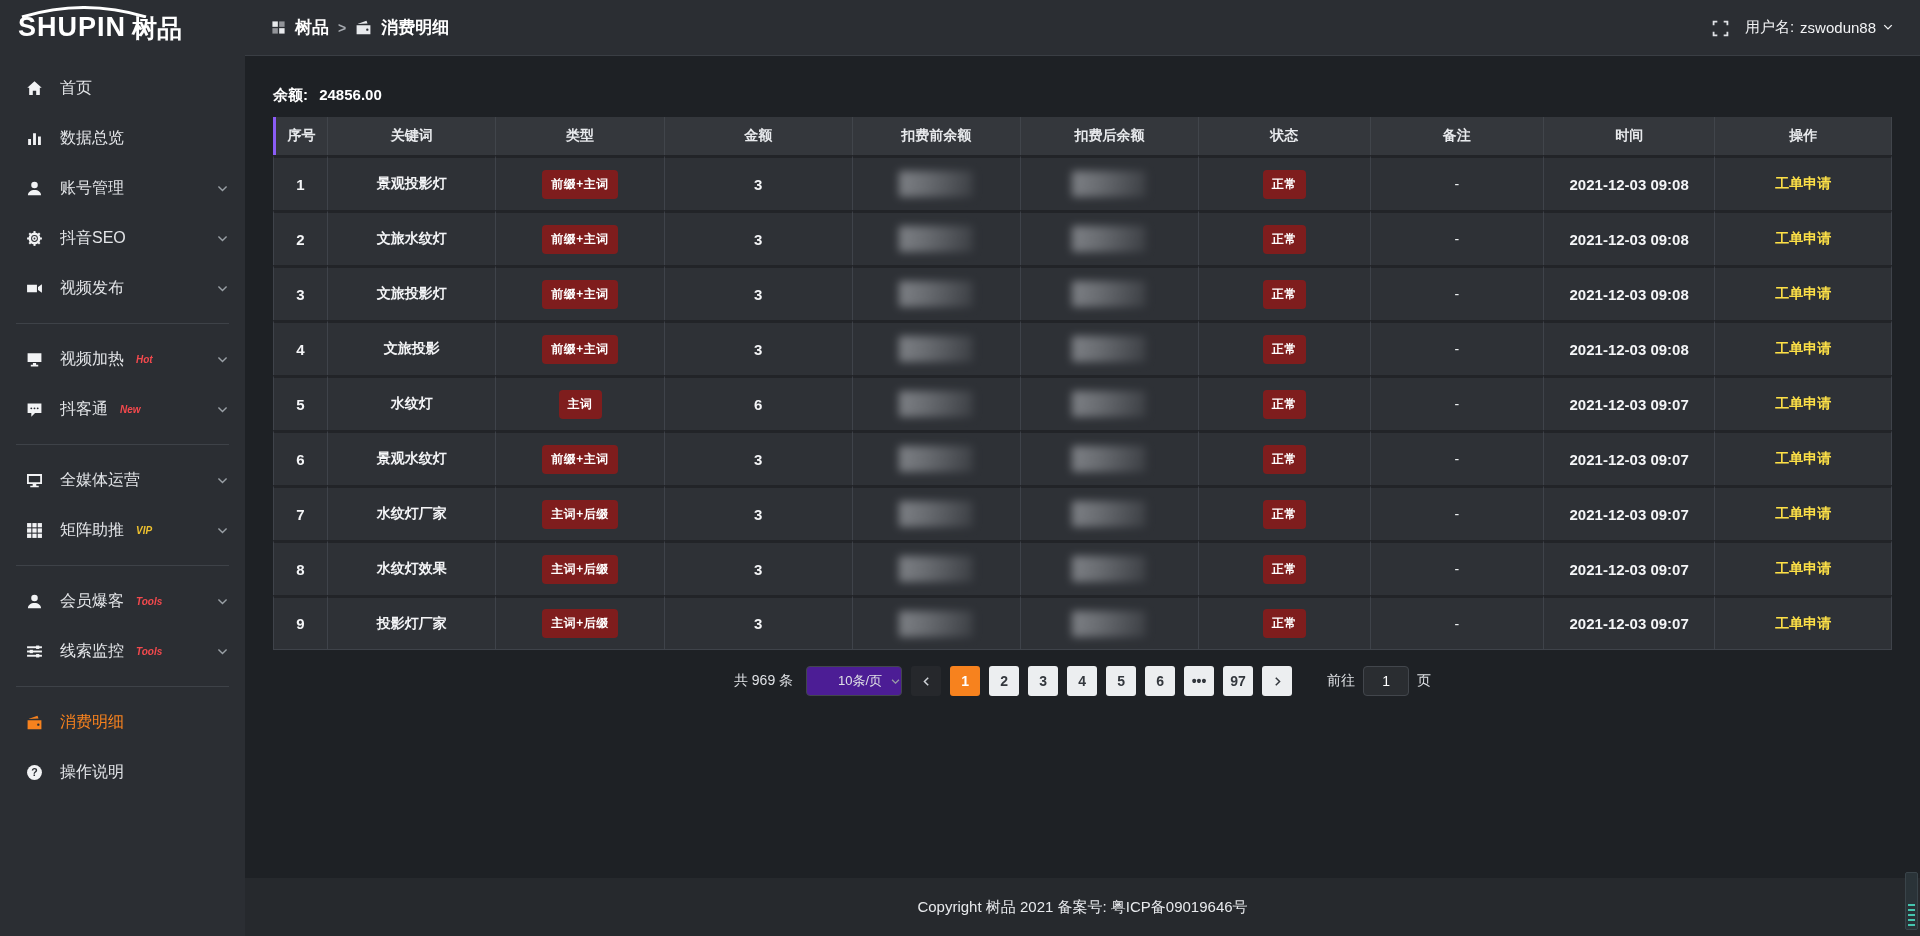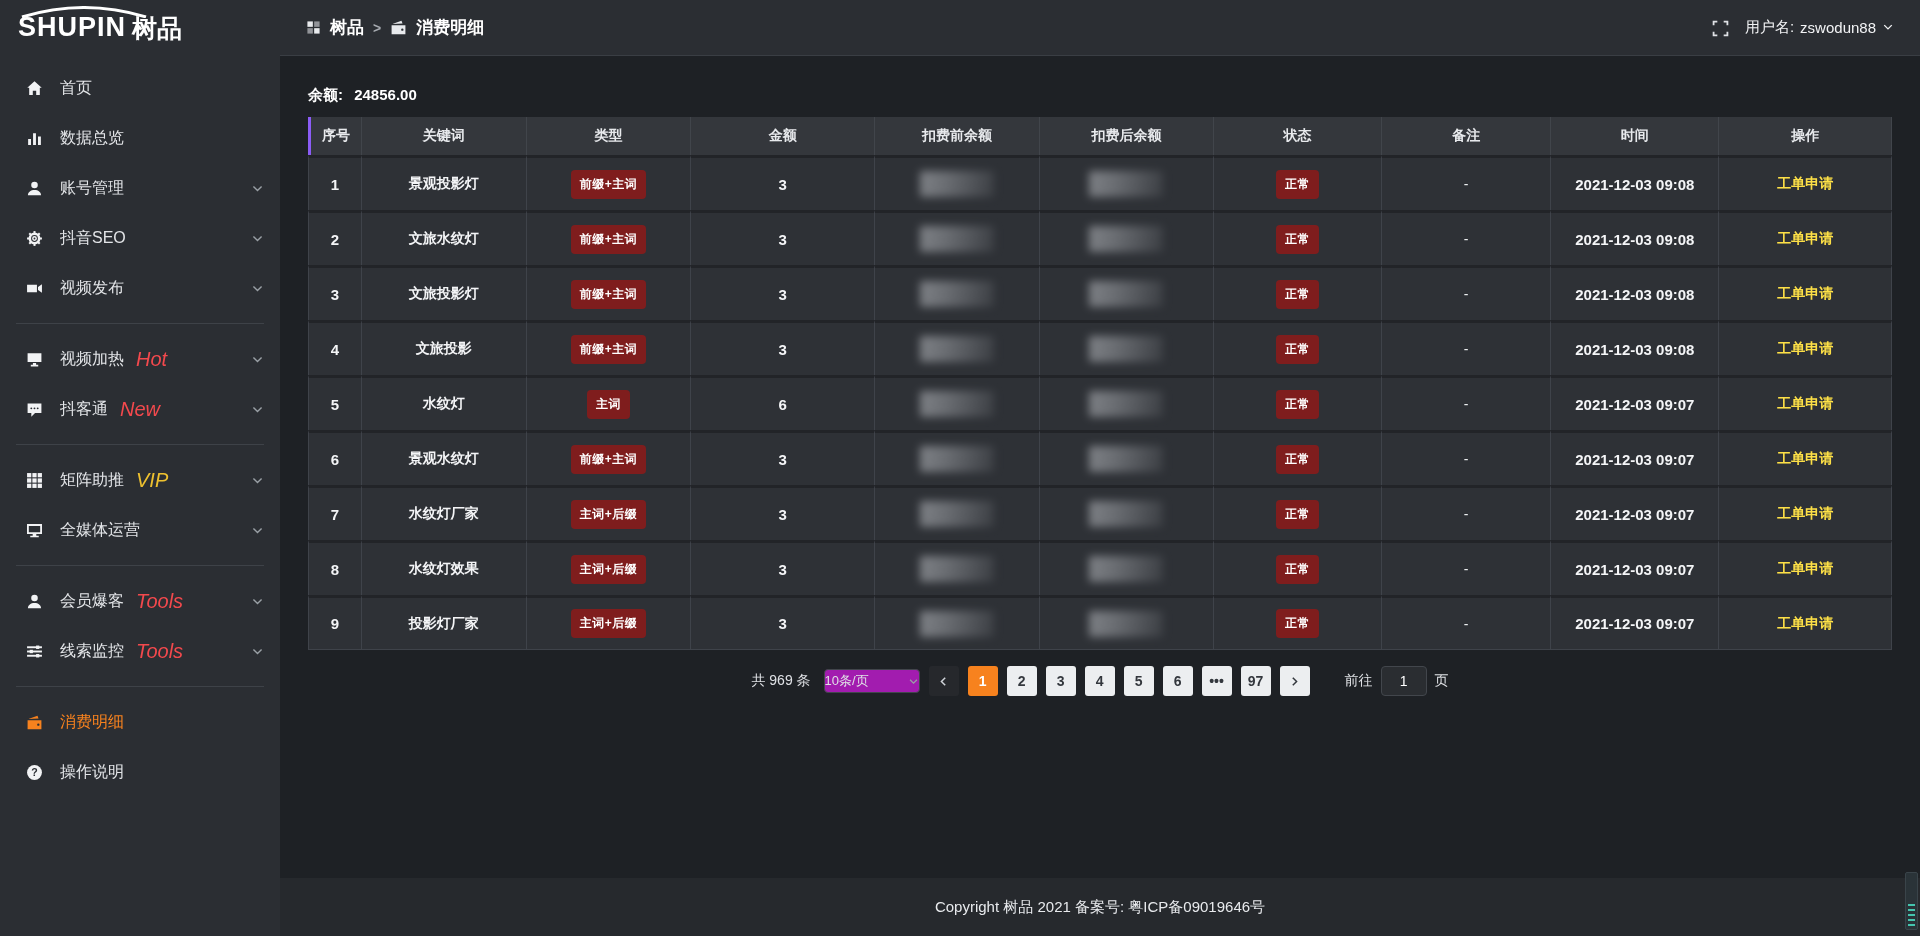--- a/index.html
+++ b/index.html
@@ -2,30 +2,30 @@
 <html><head>
 <meta charset="utf-8">
 <style>
   * { box-sizing: border-box; margin: 0; padding: 0; }
   html,body { width:1920px; height:936px; overflow:hidden; }
   body { font-family:"Liberation Sans", sans-serif; background:#1e2125; color:#e6e8eb; }
 
   .app { display:flex; height:100%; }
 
   
-  .sidebar { width:280px; flex-shrink:0; background:#2b2e33; display:flex; flex-direction:column; }
+  .sidebar { width:245px; flex-shrink:0; background:#2b2e33; display:flex; flex-direction:column; }
   .logo { position:relative; padding:14px 0 6px 18px; display:flex; align-items:flex-end; gap:6px; }
   .logo-arc { position:absolute; top:6px; left:18px; }
   .logo-en { font-size:27px; font-weight:800; letter-spacing:1px; color:#fff; line-height:1; }
   .logo-cn { font-size:25px; font-weight:800; color:#fff; line-height:1.05; }
   .side-nav { padding-top:16px; flex:1; }
   .side-item { height:50px; display:flex; align-items:center; padding:0 16px 0 26px; cursor:pointer; color:#e3e5e8; font-size:16px; }
   .s-icon { width:20px; height:18px; margin-right:14px; display:flex; align-items:center; color:#f2f3f5; }
   .s-label { font-weight:400; }
-  .s-badge { margin-left:12px; font-size:20px; font-weight:400; font-style:italic; }
+  .s-badge { margin-left:12px; font-size:10px; font-weight:700; font-style:italic; }
   .s-chev { margin-left:auto; color:#9aa0a6; display:flex; align-items:center; }
   .side-item.active { color:#f7821e; }
   .side-item.active .s-icon { color:#f7821e; }
   .side-divider { height:1px; background:#3e4248; margin:10px 16px; }
 
   
   .main { flex:1; display:flex; flex-direction:column; min-width:0; }
   .topbar { height:56px; flex-shrink:0; background:#2b2e33; border-bottom:1px solid #3a3e44;
             display:flex; align-items:center; padding:0 26px; }
   .breadcrumb { display:flex; align-items:center; gap:9px; font-size:17px; font-weight:700; color:#fff; }
@@ -55,22 +55,22 @@
   .type-badge, .status-badge { display:inline-block; background:#7f1d1d; color:#fff; font-size:12px;
         font-weight:700; padding:6px 9px; border-radius:4px; letter-spacing:.5px; }
   .action-link { color:#fde047; font-weight:700; font-size:14px; cursor:pointer; }
   .masked { width:74px; height:26px; margin:0 auto; border-radius:2px; filter:blur(4px); opacity:.8;
         background:linear-gradient(100deg,#93969b 0%,#7a7d82 35%,#5a5d62 70%,#3e4146 100%); }
 
   
   .pagination { display:flex; align-items:center; justify-content:center; gap:9px; margin-top:16px;
         font-size:14px; color:#dfe1e5; }
   .pg-total { margin-right:4px; }
-  .pg-size { width:96px; height:24px; background:#a21caf; border:1px solid #42464c; border-radius:4px;
-        display:flex; align-items:center; justify-content:space-between; gap:8px; cursor:pointer; font-size:13px; }
+  .pg-size { width:96px; height:30px; background:#4c1d95; border:1px solid #42464c; border-radius:4px;
+        display:flex; align-items:center; justify-content:flex-end; gap:8px; cursor:pointer; font-size:13px; }
   .pg-size .s-chev { margin-left:0; }
   .pg-btn { width:30px; height:30px; border:none; border-radius:3px; background:#eceef0; color:#33373d;
         font-size:14px; font-weight:700; cursor:pointer; display:flex; align-items:center; justify-content:center; }
   .pg-btn.dark { background:#26282c; color:#cfd3d8; }
   .pg-btn.active { background:#f7821e; color:#fff; }
   .pg-goto { margin-left:26px; display:flex; align-items:center; gap:8px; }
   .pg-input { width:46px; height:30px; background:#2a2d31; border:1px solid #42464c; border-radius:4px;
         color:#fff; text-align:center; font-size:14px; font-family:inherit; }
 
   
@@ -194,49 +194,49 @@
           <span class="s-chev">
             <svg width="13" height="13" viewBox="0 0 16 16" fill="none" stroke="currentColor" stroke-width="1.7">
               <polyline points="3,5.5 8,10.5 13,5.5"></polyline>
             </svg>
           </span>
         </div>
         <div class="side-divider"></div>
         <div class="side-item">
           <span class="s-icon">
             <svg width="17" height="17" viewBox="0 0 16 16">
+              <path fill="none" stroke="currentColor" stroke-width="1.7" d="M1.8 2.8h12.4v7.6H1.8Z"></path>
+              <path fill="currentColor" d="M6.3 11.2h3.4v1.8h2.3V14.4H4V13h2.3Z"></path>
+            </svg>
+          </span>
+          <span class="s-label">全媒体运营</span>
+          <span class="s-chev">
+            <svg width="13" height="13" viewBox="0 0 16 16" fill="none" stroke="currentColor" stroke-width="1.7">
+              <polyline points="3,5.5 8,10.5 13,5.5"></polyline>
+            </svg>
+          </span>
+        </div>
+        <div class="side-item">
+          <span class="s-icon">
+            <svg width="17" height="17" viewBox="0 0 16 16">
               <g fill="currentColor">
                 <rect x="1" y="1" width="4" height="4"></rect>
                 <rect x="6" y="1" width="4" height="4"></rect>
                 <rect x="11" y="1" width="4" height="4"></rect>
                 <rect x="1" y="6" width="4" height="4"></rect>
                 <rect x="6" y="6" width="4" height="4"></rect>
                 <rect x="11" y="6" width="4" height="4"></rect>
                 <rect x="1" y="11" width="4" height="4"></rect>
                 <rect x="6" y="11" width="4" height="4"></rect>
                 <rect x="11" y="11" width="4" height="4"></rect>
               </g>
             </svg>
           </span>
           <span class="s-label">矩阵助推</span>
           <span class="s-badge" style="color:#eec12f">VIP</span>
-          <span class="s-chev">
-            <svg width="13" height="13" viewBox="0 0 16 16" fill="none" stroke="currentColor" stroke-width="1.7">
-              <polyline points="3,5.5 8,10.5 13,5.5"></polyline>
-            </svg>
-          </span>
-        </div>
-        <div class="side-item">
-          <span class="s-icon">
-            <svg width="17" height="17" viewBox="0 0 16 16">
-              <path fill="none" stroke="currentColor" stroke-width="1.7" d="M1.8 2.8h12.4v7.6H1.8Z"></path>
-              <path fill="currentColor" d="M6.3 11.2h3.4v1.8h2.3V14.4H4V13h2.3Z"></path>
-            </svg>
-          </span>
-          <span class="s-label">全媒体运营</span>
           <span class="s-chev">
             <svg width="13" height="13" viewBox="0 0 16 16" fill="none" stroke="currentColor" stroke-width="1.7">
               <polyline points="3,5.5 8,10.5 13,5.5"></polyline>
             </svg>
           </span>
         </div>
         <div class="side-divider"></div>
         <div class="side-item">
           <span class="s-icon">
             <svg width="17" height="17" viewBox="0 0 16 16">

